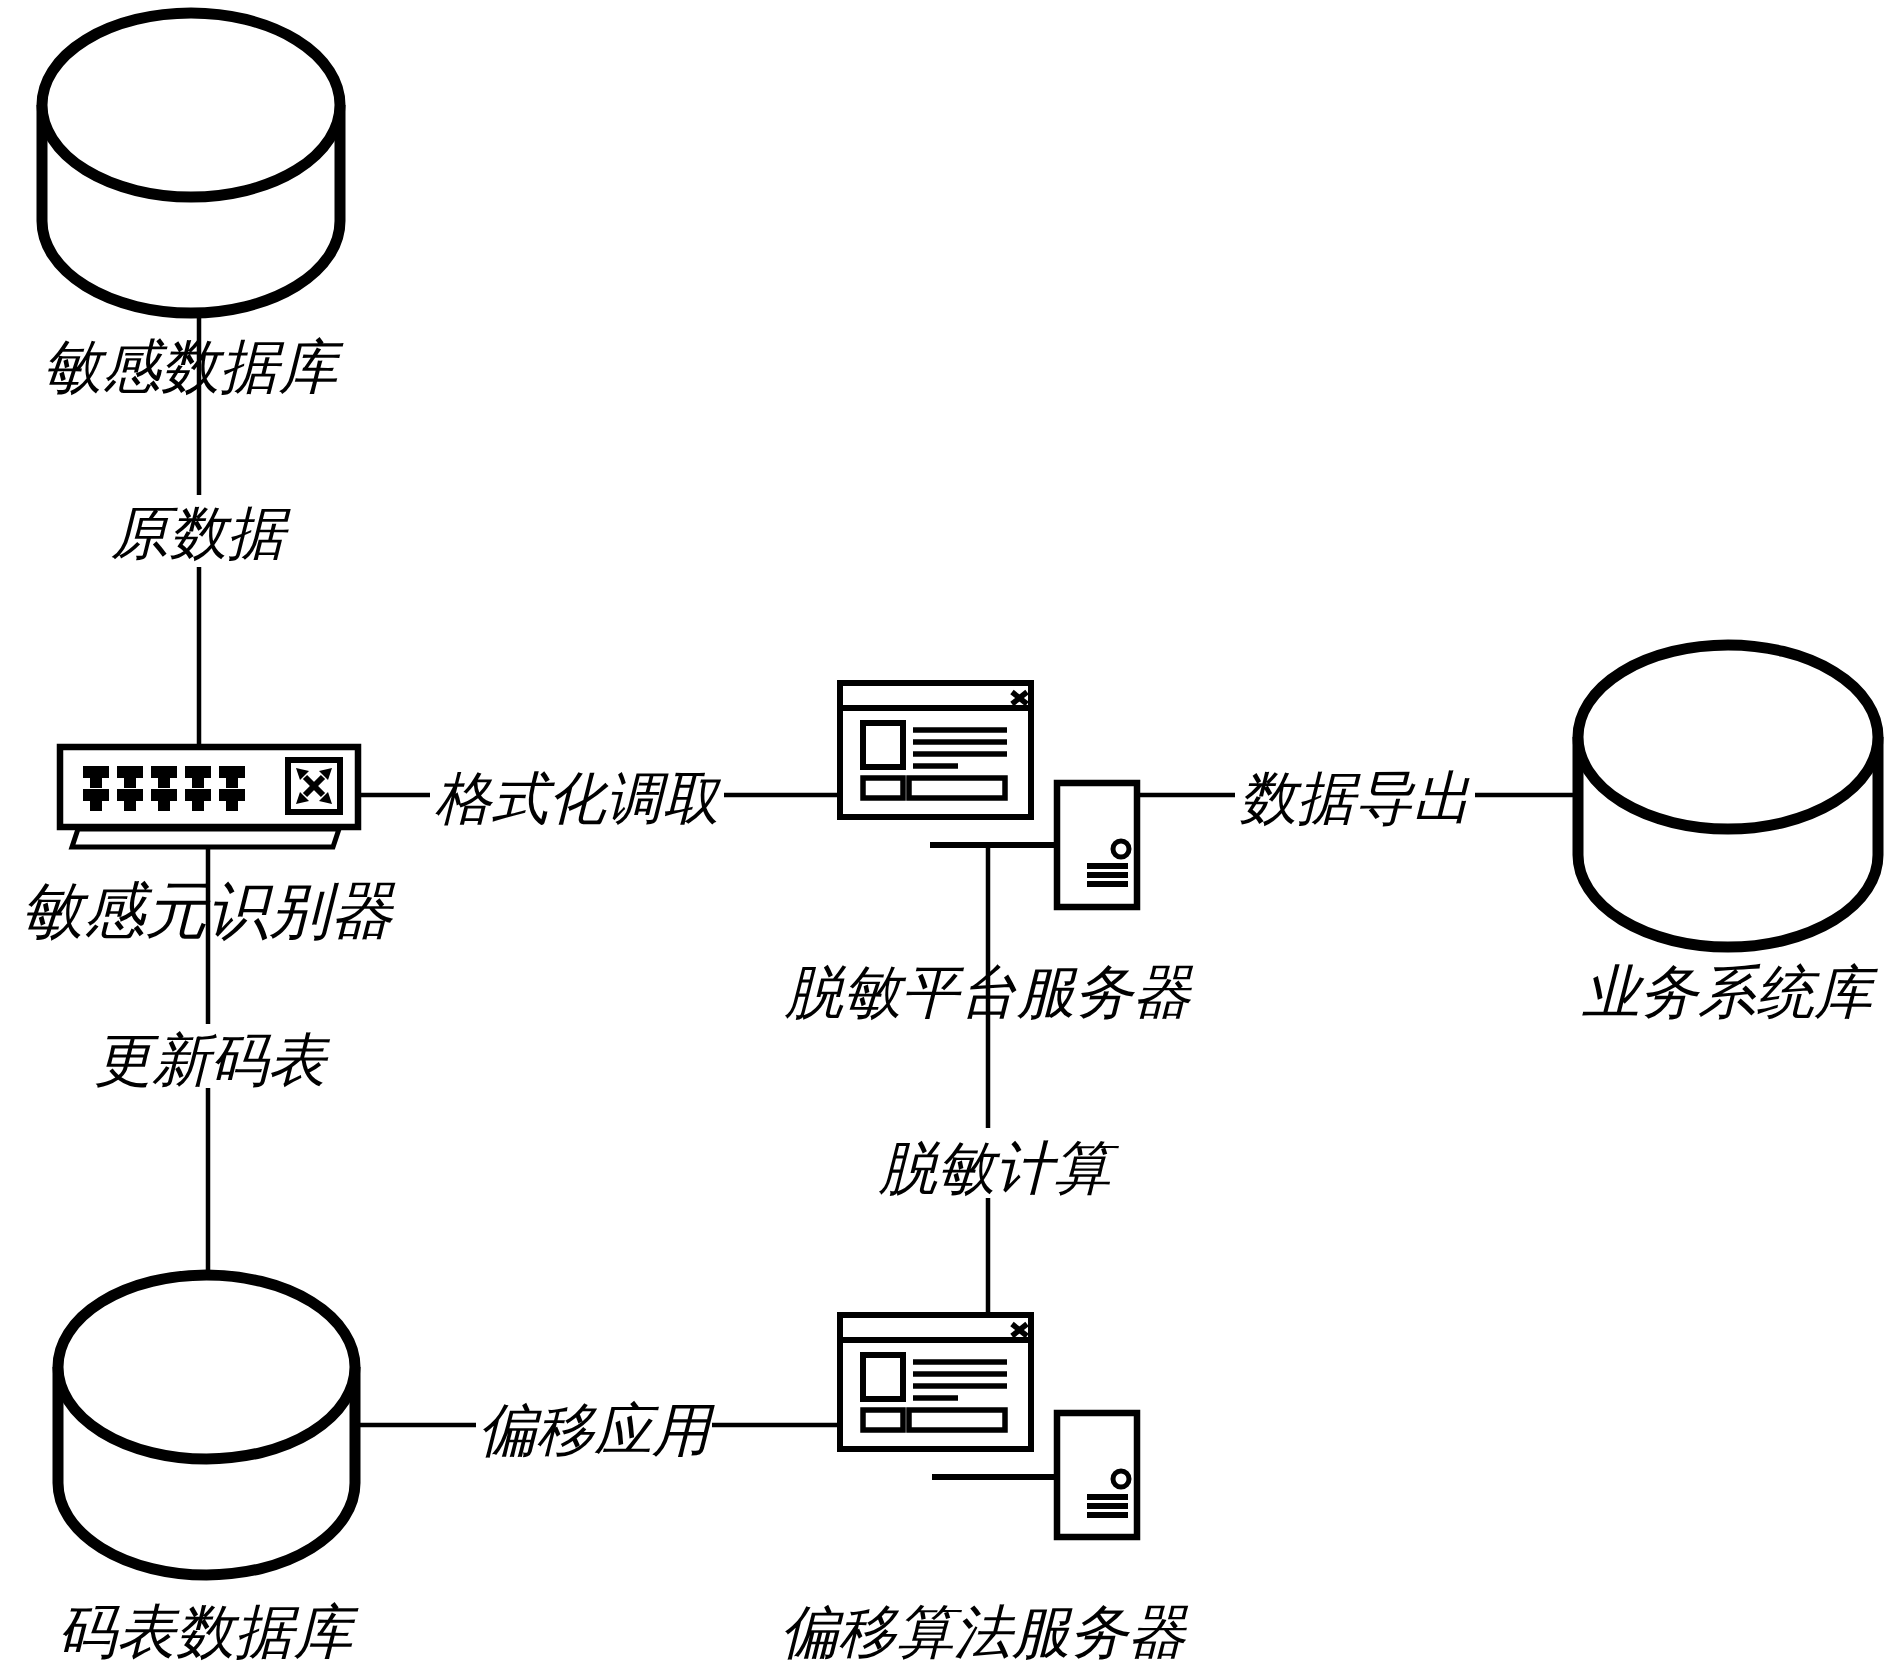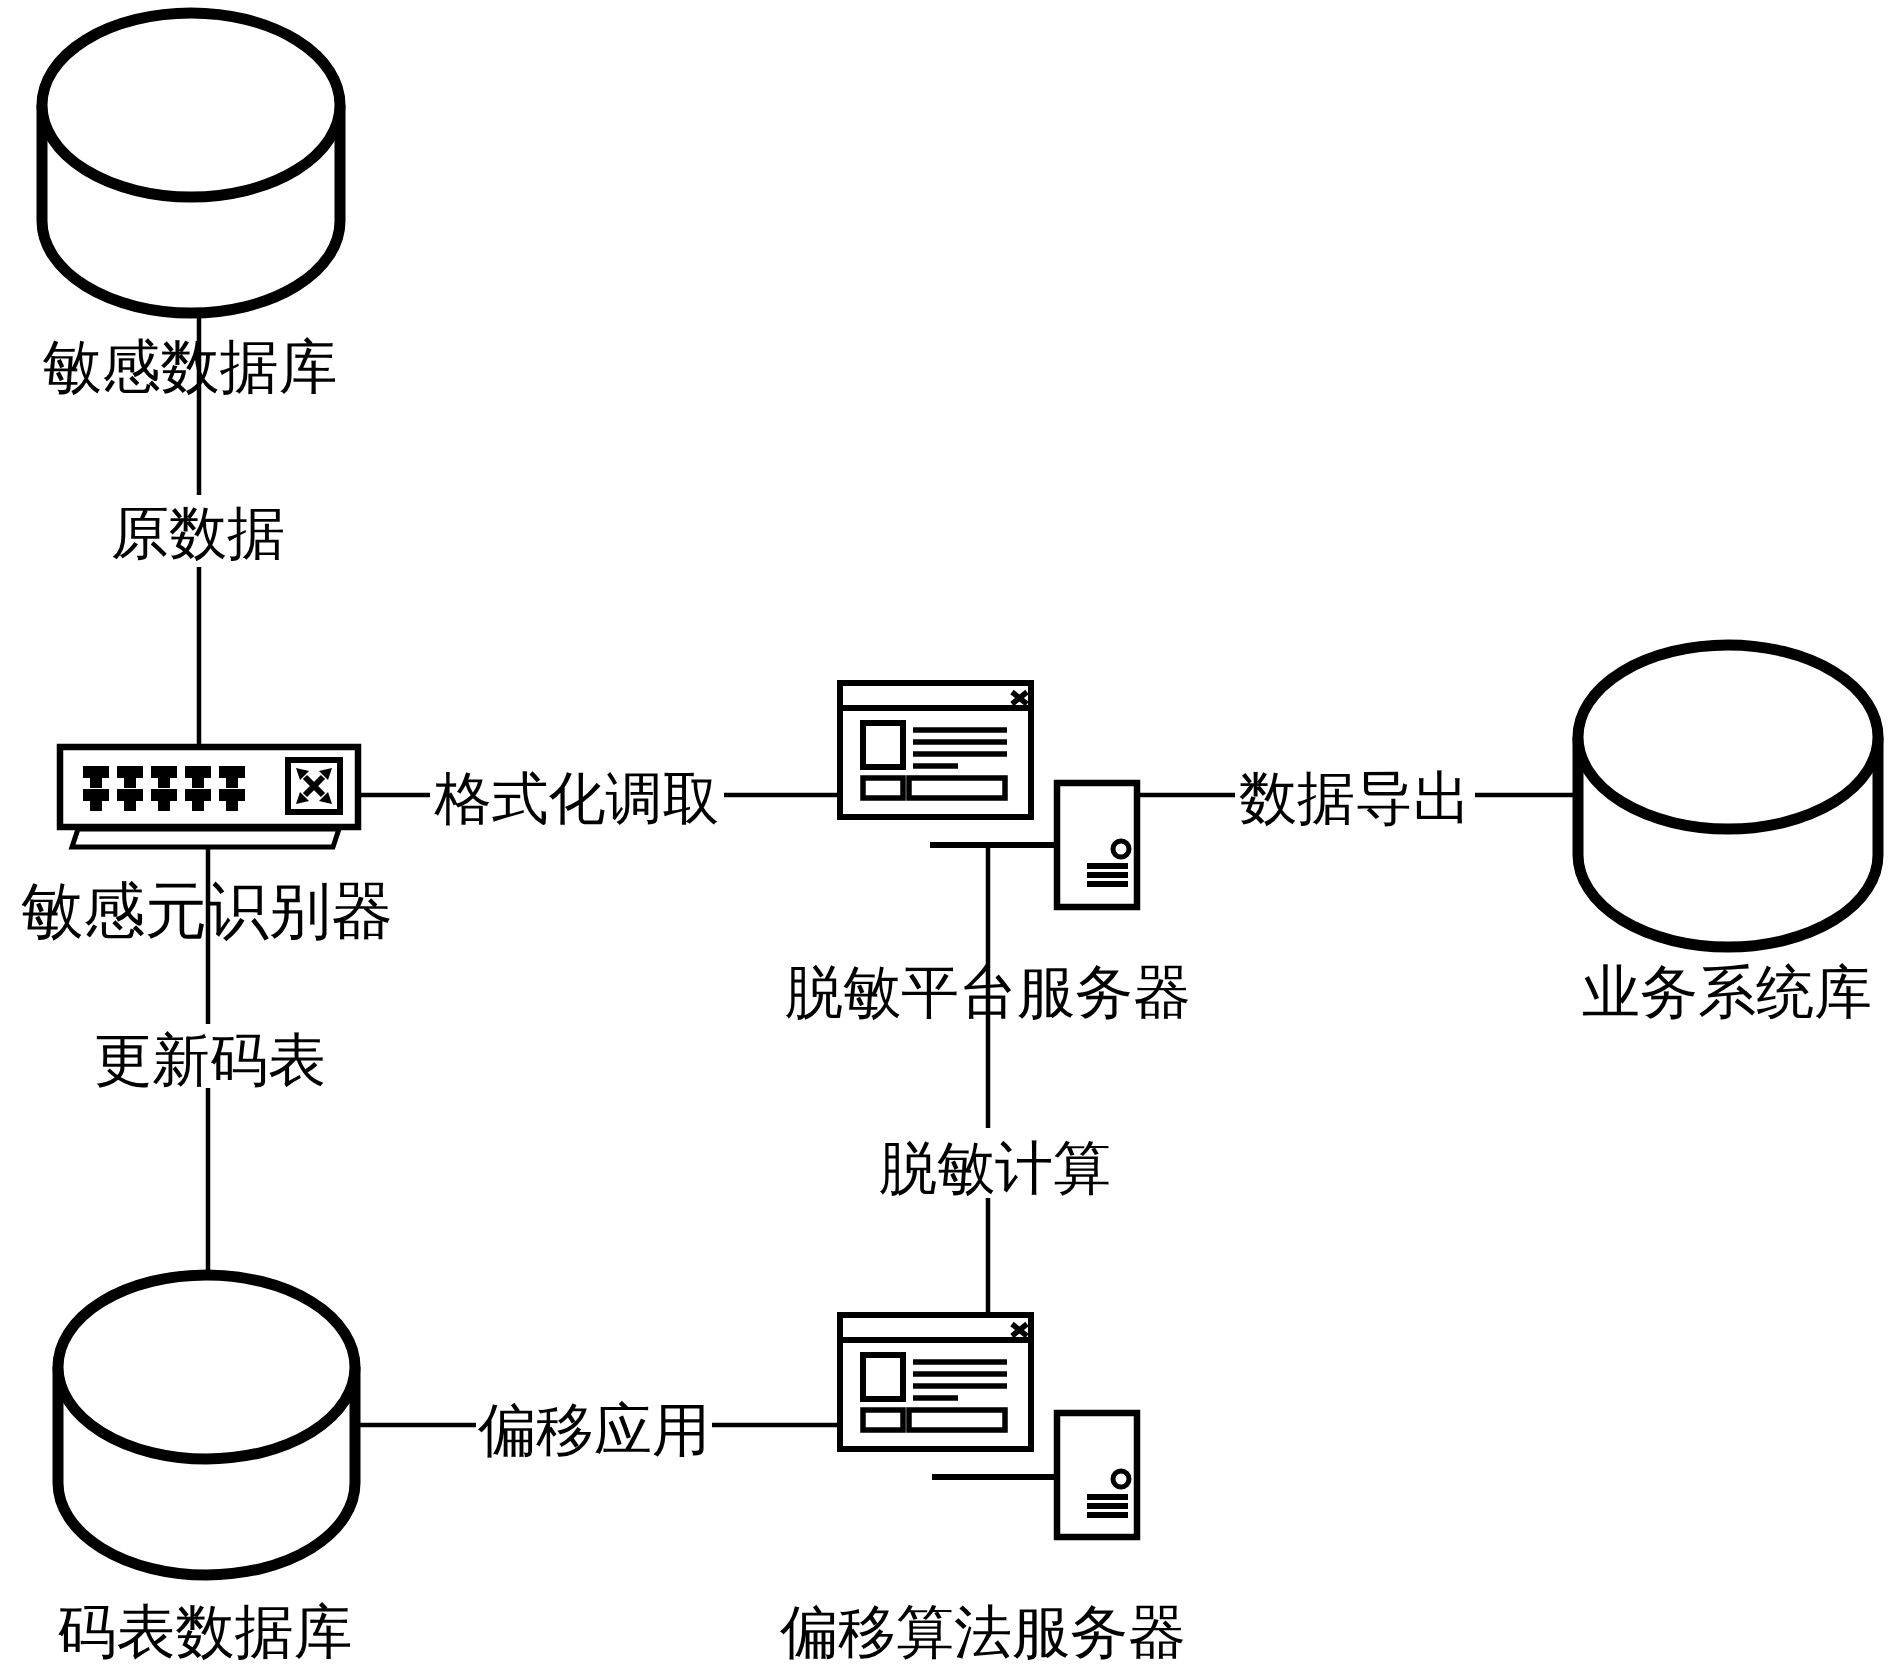--- a/index.html
+++ b/index.html
@@ -6,20 +6,21 @@
     margin: 0;
     padding: 0;
     background: #ffffff;
   }
   .canvas {
     width: 1892px;
     height: 1668px;
     position: relative;
     background: #ffffff;
     overflow: hidden;
+    font-style: italic;
   }
   svg {
     display: block;
   }
   .shape {
     fill: #ffffff;
     stroke: #000000;
   }
   .lbl {
     font-family: "Liberation Sans", "DejaVu Sans", sans-serif;

